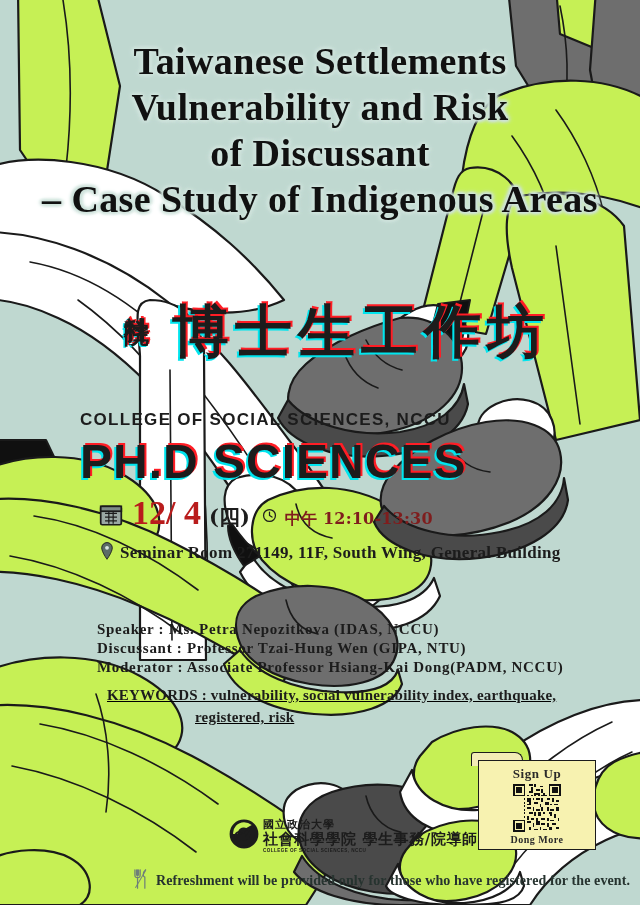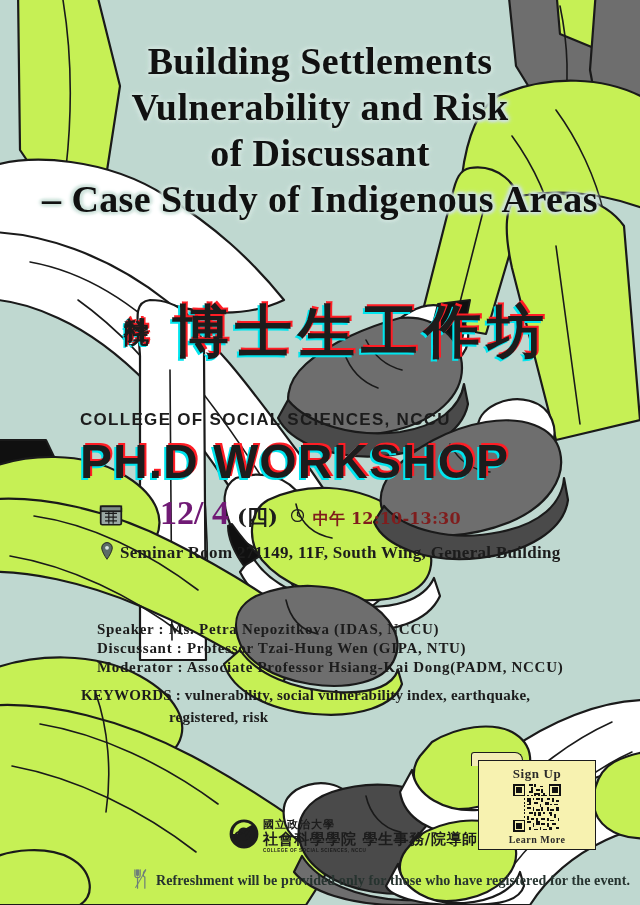--- a/index.html
+++ b/index.html
@@ -98,23 +98,22 @@
   .date-row{
     position:absolute;left:98px;top:494px;z-index:7;
     display:flex;align-items:baseline;gap:8px;
     white-space:nowrap;
   }
   .cal-ico{position:relative;top:4px;}
   .date-main{
     font-family:"Liberation Serif", serif;
     font-weight:bold;
     font-size:34px;
-    color:#701a75;
+    color:#b91c1c;
     letter-spacing:0px;
-    margin-left:28px;
   }
   .date-day{
     font-family:"DejaVu Serif", serif;
     font-weight:bold;
     font-size:21px;
     color:#1c1c1c;
   }
   .clock-ico{position:relative;top:-1px;margin-left:4px;}
   .time-txt{
     font-family:"DejaVu Serif", serif;
@@ -147,22 +146,23 @@
     font-weight:bold;
     font-size:15px;
     line-height:19px;
     color:#1c1c1c;
     letter-spacing:.7px;
     white-space:nowrap;
   }
 
   
   .keywords{
-    position:absolute;left:81px;top:684px;z-index:7;
+    position:absolute;left:107px;top:684px;z-index:7;
     width:470px;
+    text-decoration:underline;
   }
   .kw-line{
     font-family:"Liberation Serif", serif;
     font-weight:bold;
     font-size:15px;
     line-height:22px;
     color:#1c1c1c;
     letter-spacing:.2px;
   }
   .kw-line.indent{padding-left:88px;}
@@ -363,33 +363,33 @@
     <path class="wht" d="M398,864 C402,890 430,905 464,903 C492,901 514,890 520,872
                          L524,886 C518,905 488,905 456,905 C418,905 390,896 386,886 Z"></path>
 
     <path class="lime" d="M614,762 C634,752 648,752 648,752 L648,838 C630,840 608,834 598,818
                           C588,800 596,772 614,762 Z"></path>
 
     <path class="lime" d="M-16,862 C10,848 48,846 70,858 C92,870 96,894 80,905 L-16,905 Z"></path>
   </svg>
 
   <div class="title-block">
-    <div class="title-line">Building Settlements</div>
+    <div class="title-line">Taiwanese Settlements</div>
     <div class="title-line">Vulnerability and Risk</div>
     <div class="title-line">of Discussant</div>
     <div class="title-line">– Case Study of Indigenous Areas</div>
   </div>
 
   <div class="vert-cn glitch-sm">社科院</div>
 
   <div class="cn-big glitch">博士生工作坊</div>
 
   <div class="college-line">COLLEGE OF SOCIAL SCIENCES, NCCU</div>
 
-  <div class="phd-line glitch">PH.D WORKSHOP</div>
+  <div class="phd-line glitch">PH.D SCIENCES</div>
 
   <div class="date-row">
     <span class="cal-ico">
       <svg width="26" height="26" viewBox="0 0 24 24">
         <rect x="2.5" y="4" width="19" height="17" rx="1.5" fill="#9aa8a3" stroke="#1c1c1c" stroke-width="1.6"></rect>
         <rect x="2.5" y="4" width="19" height="4.5" fill="#7d8c86" stroke="#1c1c1c" stroke-width="1.6"></rect>
         <path d="M6.5 10.5h11M6.5 14h11M6.5 17.5h11M10 9v11M14 9v11" stroke="#1c1c1c" stroke-width="1.1" fill="none"></path>
       </svg>
     </span>
     <span class="date-main">12/ 4</span>
@@ -513,21 +513,21 @@
         <rect x="10" y="25" width="1" height="2"></rect>
           <rect x="13" y="26" width="2" height="1"></rect>
         <rect x="16" y="25" width="1" height="2"></rect>
           <rect x="18" y="26" width="2" height="1"></rect>
         <rect x="21" y="25" width="2" height="2"></rect>
           <rect x="25" y="25" width="2" height="1"></rect>
         <rect x="9" y="12" width="1" height="1"></rect>
           <rect x="22" y="18" width="1" height="1"></rect>
       </g>
     </svg>
-    <span class="signup-sub">Learn More</span>
+    <span class="signup-sub">Dong More</span>
   </div>
 
   <div class="footer-logo">
     <span class="logo-mark">
       <svg width="32" height="32" viewBox="0 0 40 40">
         <path d="M20 2a18 18 0 1 0 0 36 18 18 0 0 0 0-36zm0 3.2a14.8 14.8 0 0 1 9.6 3.6
                  L23 12.4A8 8 0 0 0 12 20H6.4A13.7 13.7 0 0 1 20 5.2z" fill="#1c1c1c"></path>
         <path d="M33.6 20H28a8 8 0 0 1-11 7.6l-6.6 3.6A14.8 14.8 0 0 0 20 34.8
                  a14.8 14.8 0 0 0 13.6-14.8z" fill="#1c1c1c"></path>
         <path d="M11 26c-2.5-1.6-3-5-.6-7 2-1.6 4.6-1 6 .6" fill="none" stroke="#1c1c1c" stroke-width="2.2" stroke-linecap="round"></path>

